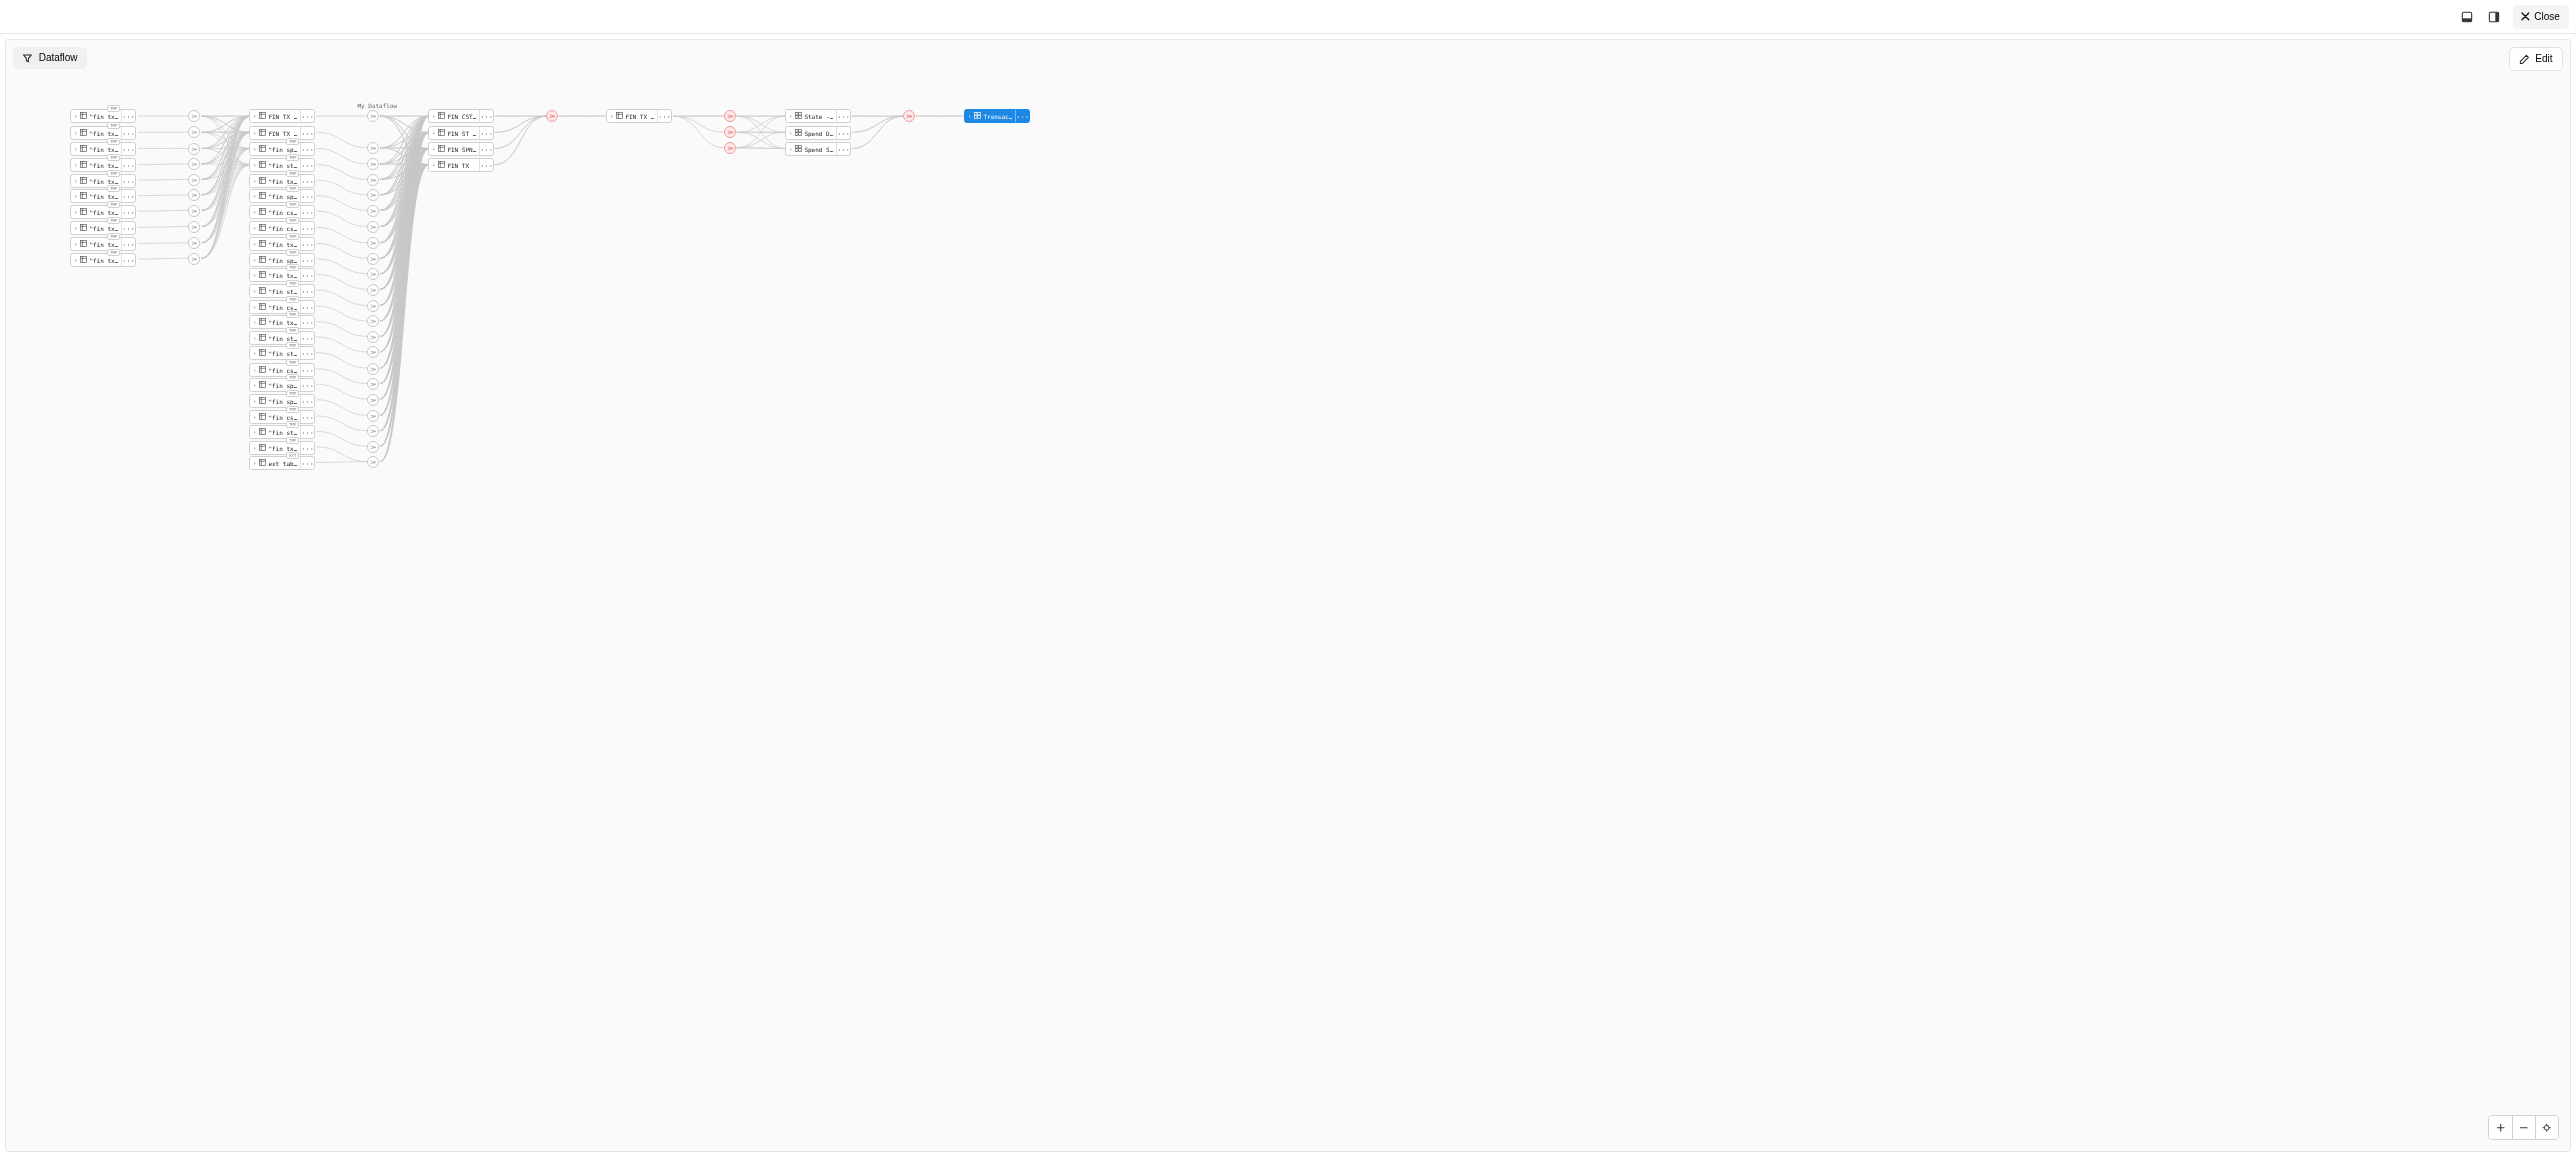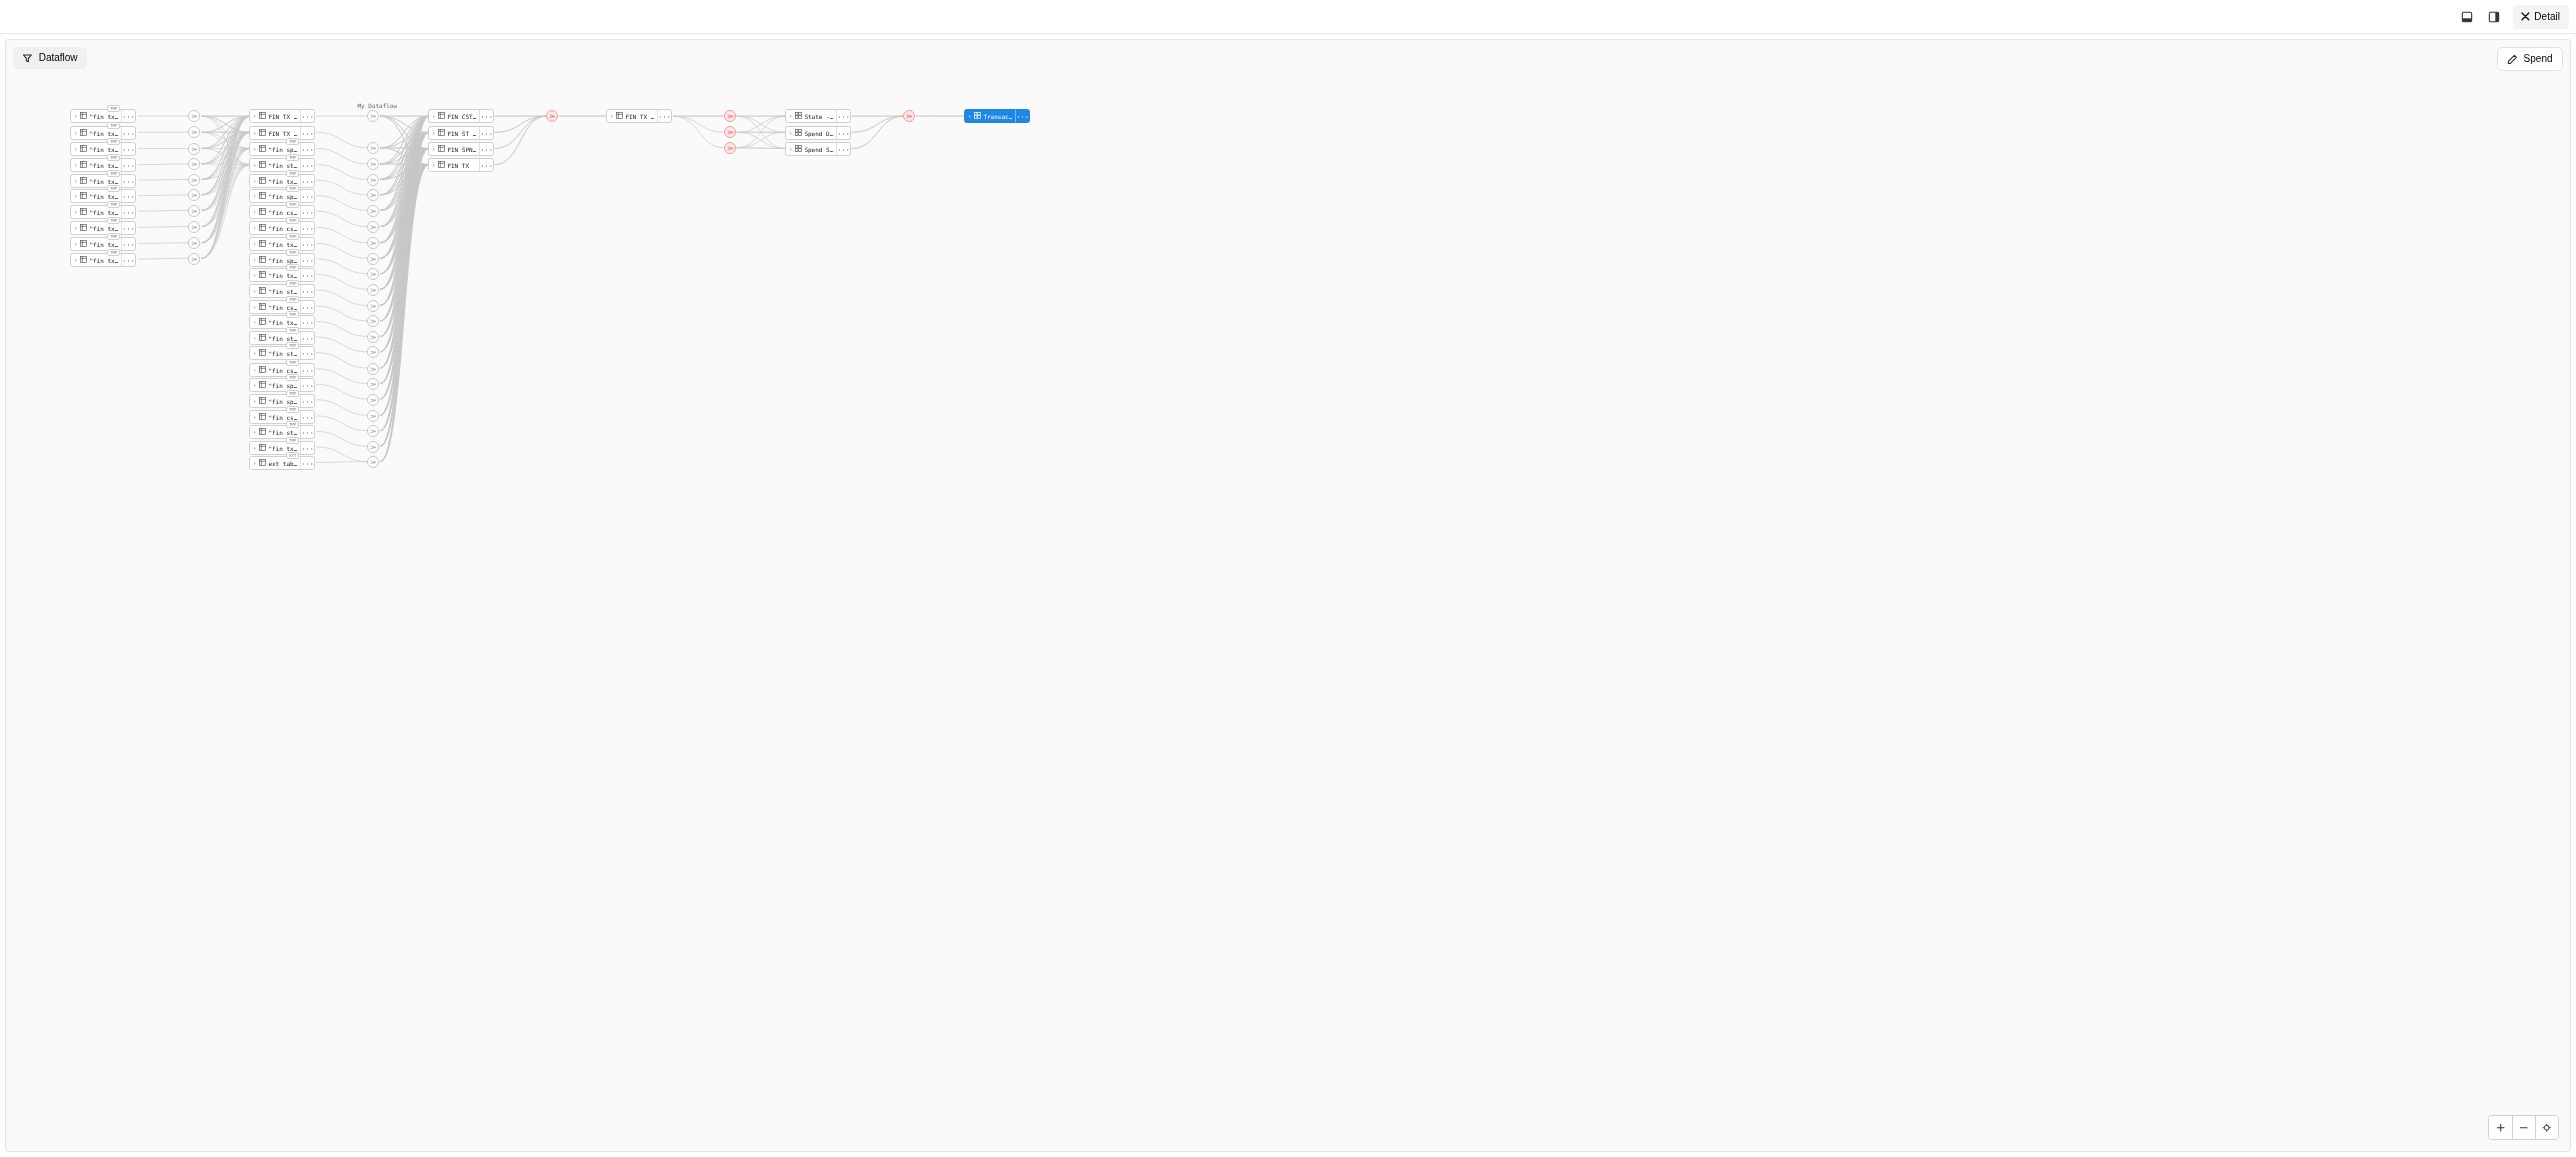--- a/index.html
+++ b/index.html
@@ -201,41 +201,41 @@
   <button class="tbtn">
     <svg class="icn" width="12" height="12" viewBox="0 0 18 18">
       <rect x="2" y="2" width="14" height="14" rx="2" fill="none" stroke="#333" stroke-width="1.6"></rect>
       <rect x="11" y="2" width="5" height="14" fill="#333"></rect>
     </svg>
   </button>
   <button class="close-btn">
     <svg width="10.8" height="10.8" viewBox="0 0 16 16">
       <path d="M3 3l10 10M13 3L3 13" stroke="#111" stroke-width="2" stroke-linecap="round"></path>
     </svg>
-    <span>Detail</span>
+    <span>Close</span>
   </button>
 </div>
 
 <div class="canvas-wrap">
 
   <div class="overlay-btns">
     <button class="pill-btn">
       <svg width="10.8" height="10.8" viewBox="0 0 16 16">
         <path d="M2 3h12l-4.5 5v5l-3-1.5V8z" fill="none" stroke="#222" stroke-width="1.5" stroke-linejoin="round"></path>
       </svg>
       <span>Dataflow</span>
     </button>
   </div>
 
   <div class="overlay-right">
     <button class="pill-btn plain">
       <svg width="10.8" height="10.8" viewBox="0 0 16 16">
         <path d="M11 2l3 3-9 9H2v-3z" fill="none" stroke="#222" stroke-width="1.5" stroke-linejoin="round"></path>
       </svg>
-      <span>Spend</span>
+      <span>Edit</span>
     </button>
   </div>
 
   <div class="zoom-controls">
     <button>
       <svg width="9.4" height="9.4" viewBox="0 0 14 14">
         <path d="M7 2v10M2 7h10" stroke="#333" stroke-width="1.6" stroke-linecap="round"></path>
       </svg>
     </button>
     <button>

